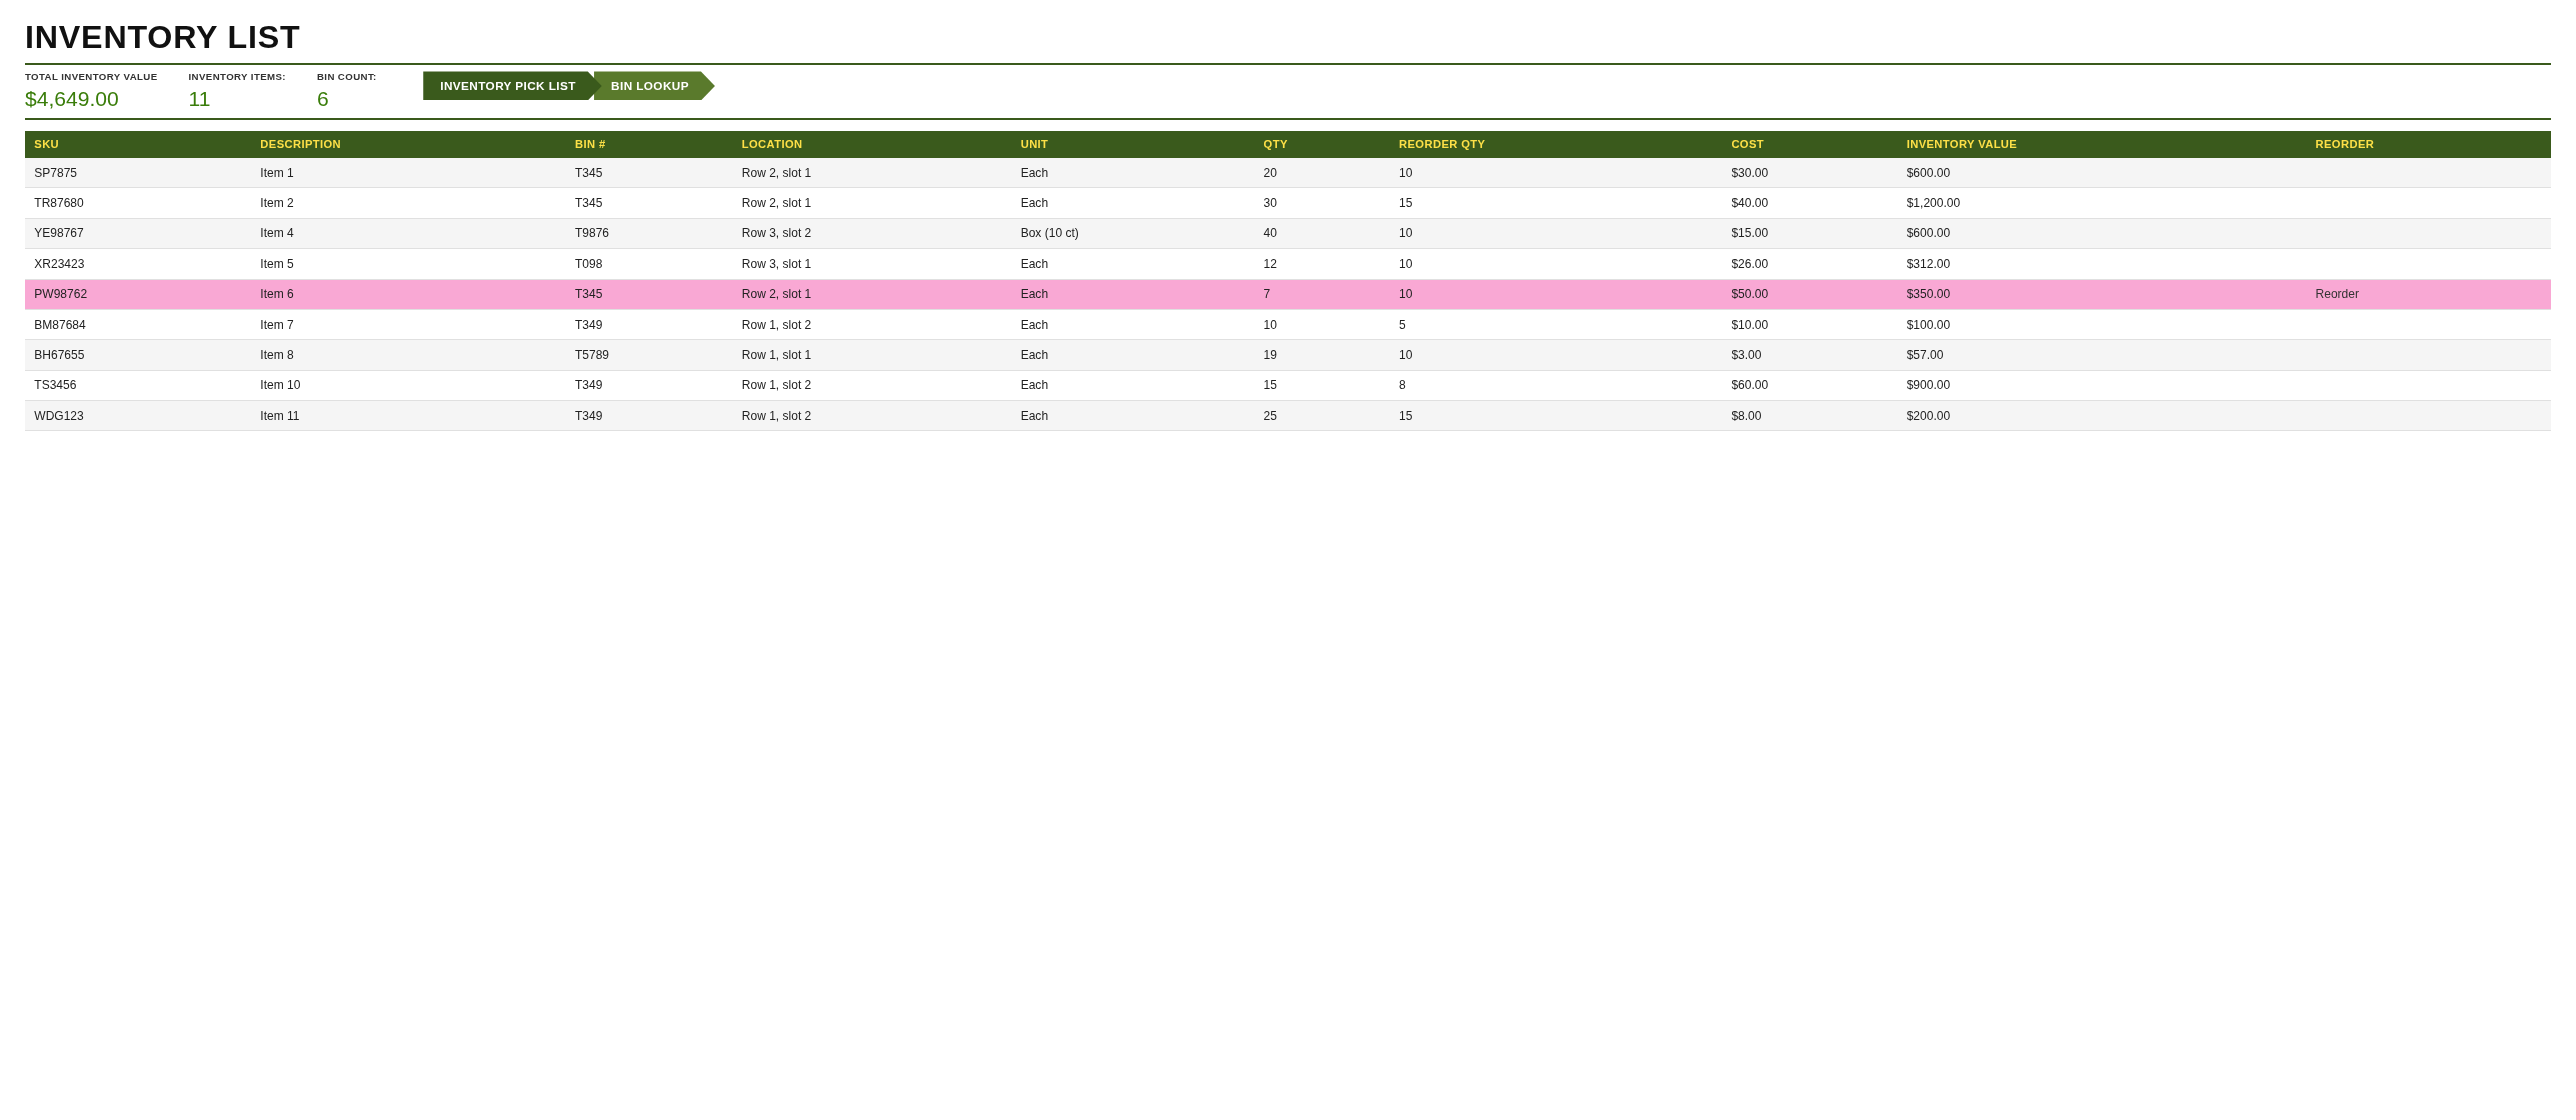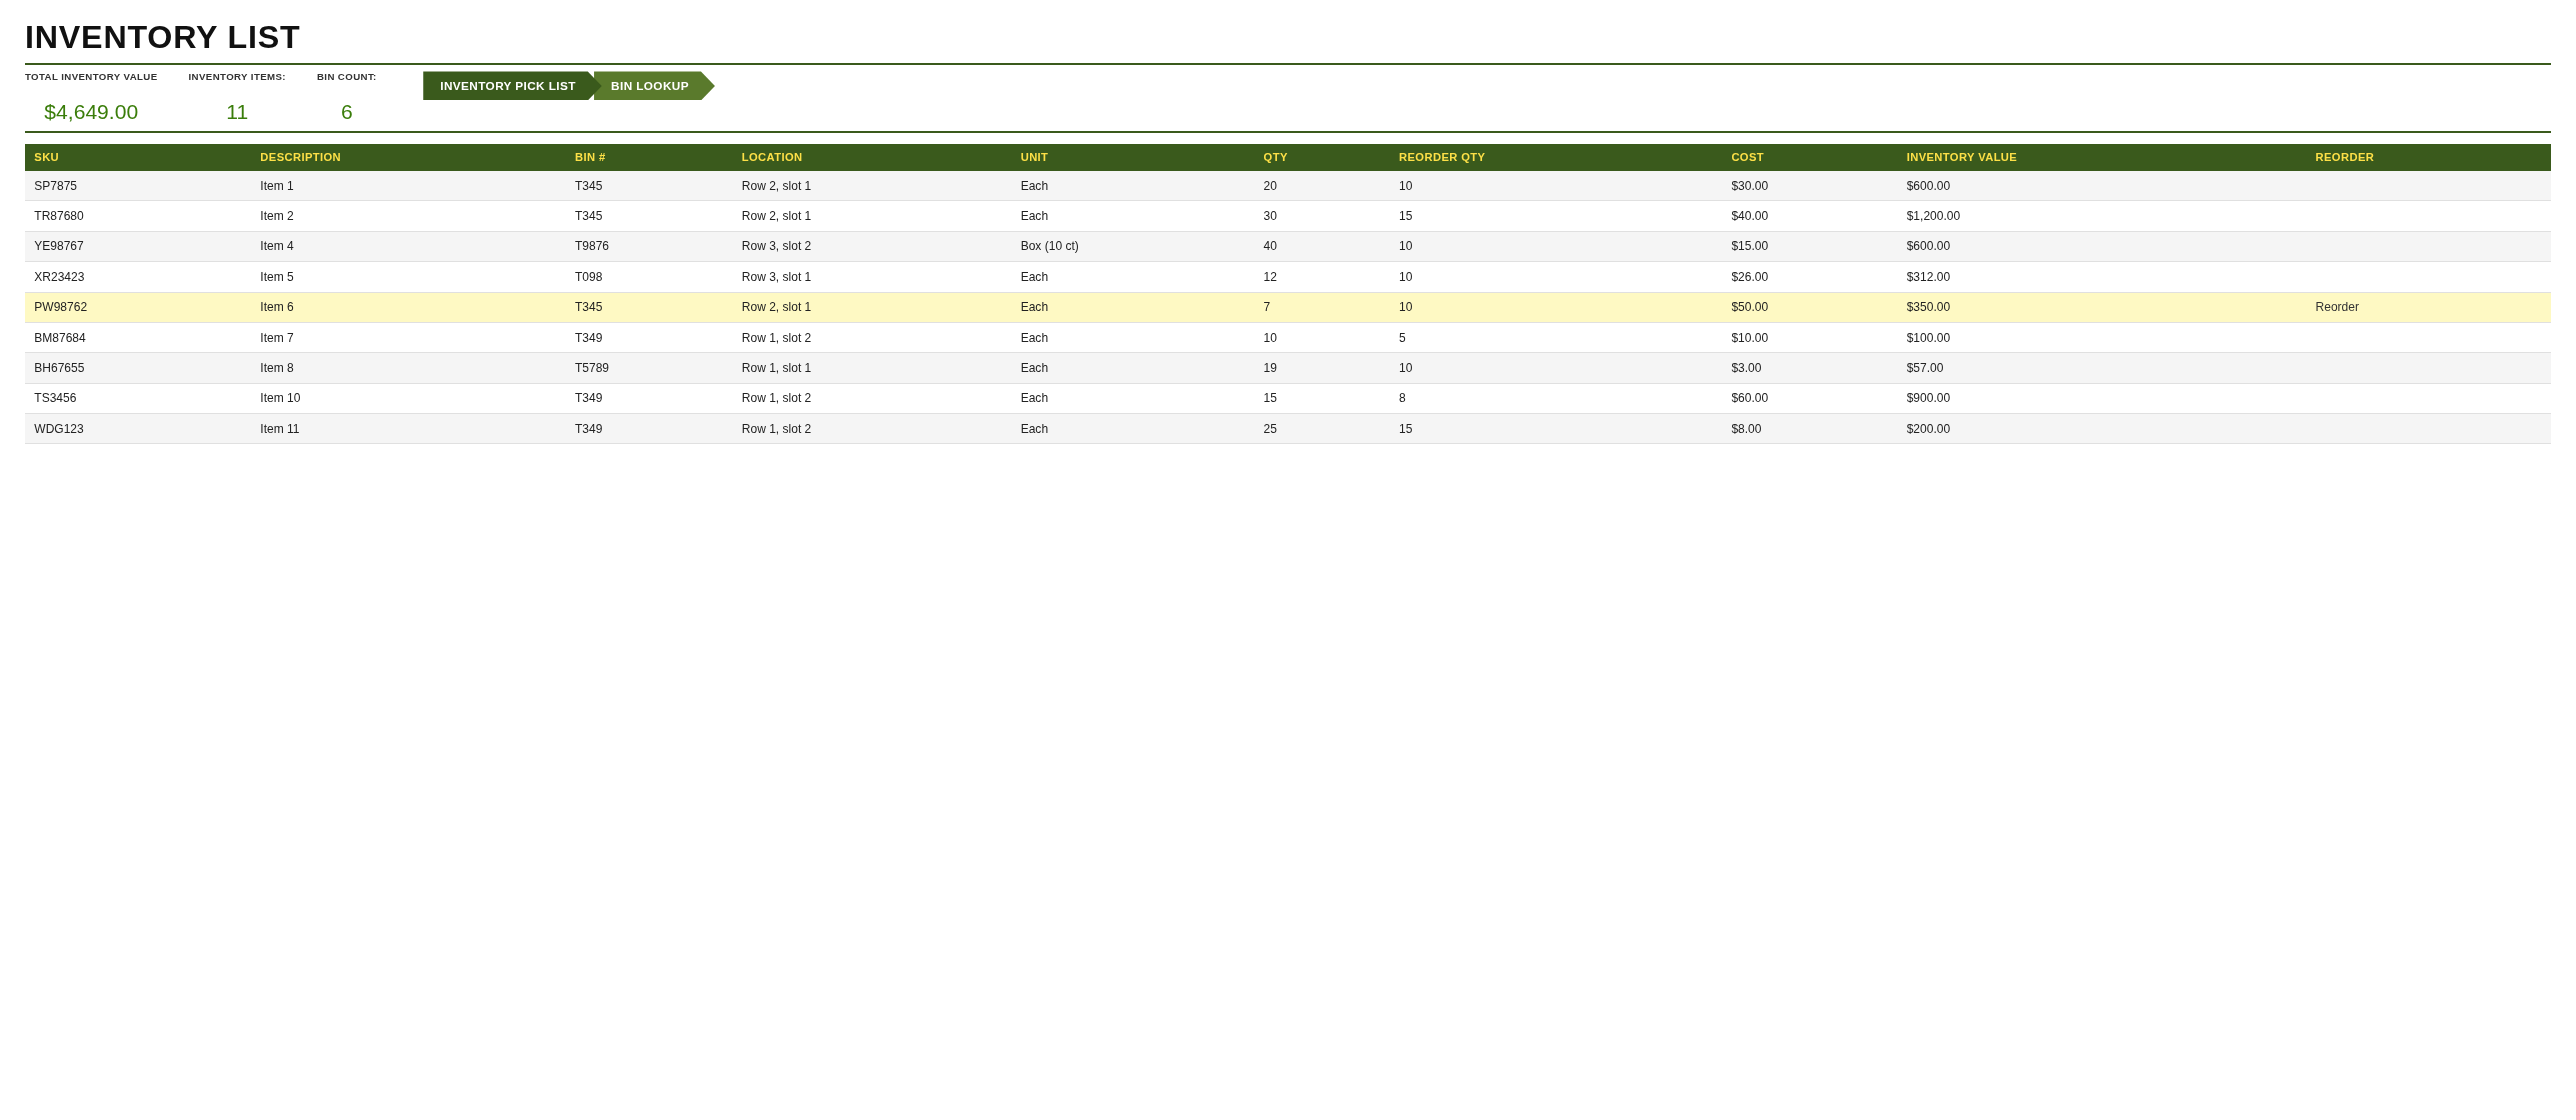--- a/index.html
+++ b/index.html
@@ -34,22 +34,21 @@
       font-size: 0.78em;
       font-weight: 700;
       color: #333;
       text-transform: uppercase;
       letter-spacing: 0.4px;
     }
     .stat-value {
       font-size: 1.7em;
       font-weight: 400;
       color: #3a7d0a;
-      margin-top: 18px;
-      text-align: center;
+      margin-top: 5px;
     }
     .nav-buttons {
       display: flex;
       align-items: flex-start;
       margin-left: 15.5px;
       gap: 0;
     }
     .nav-btn {
       display: flex;
       align-items: center;
@@ -99,21 +98,21 @@
     tbody tr {
       border-bottom: 0.8px solid #e0e0e0;
     }
     tbody tr:nth-child(odd) {
       background: #f5f5f5;
     }
     tbody tr:nth-child(even) {
       background: #fff;
     }
     tbody tr.reorder-row {
-      background: #fef9c3;
+      background: #f9a8d4;
     }
     tbody td {
       padding: 7.7px 9.3px;
       vertical-align: middle;
     }
     .reorder-badge {
       color: #333;
       font-weight: 500;
     }
   </style>

